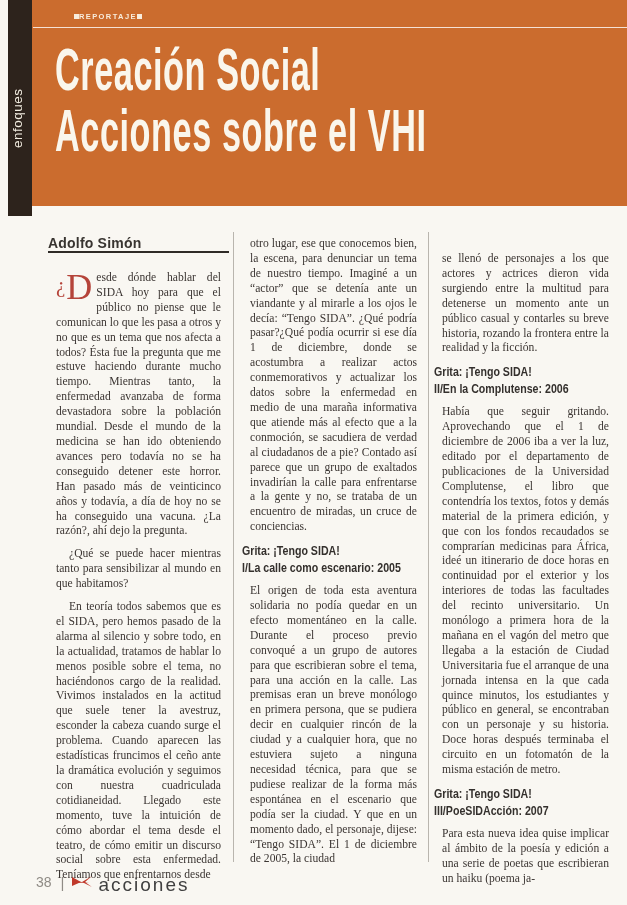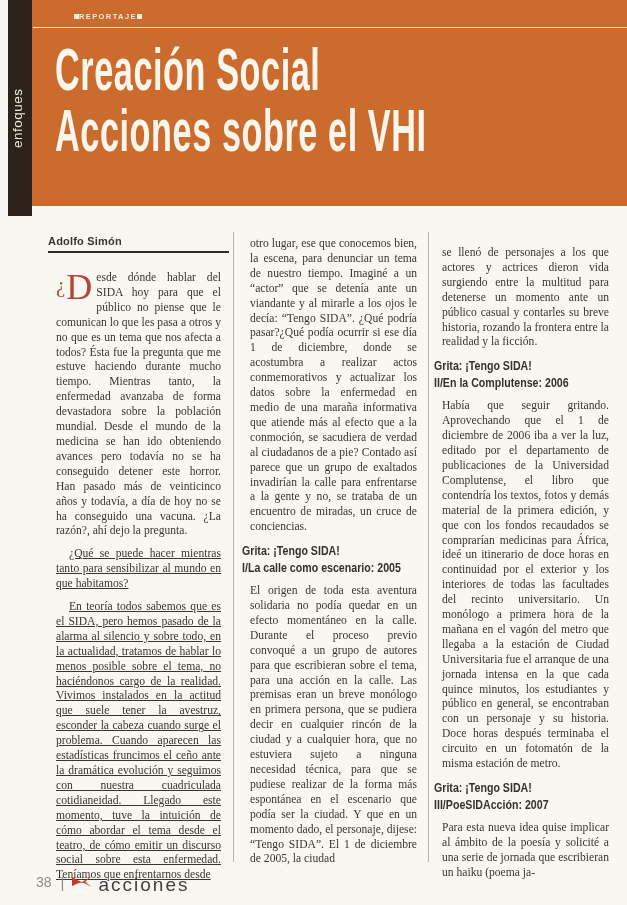--- a/index.html
+++ b/index.html
@@ -17,29 +17,29 @@
         letter-spacing:1.4px;color:#f8ecdc;}
   .kicker-sq{width:5px;height:5px;background:#f8ecdc;display:inline-block;}
   .kicker-line{position:absolute;left:33px;top:27px;width:594px;height:1px;
         background:rgba(255,255,255,.8);}
   .title{position:absolute;left:55px;top:40px;font-family:"Liberation Sans",sans-serif;
         font-weight:bold;font-size:59px;line-height:61px;color:#faf6ec;
         transform:scaleX(.58);transform-origin:left top;white-space:nowrap;
         letter-spacing:1px;}
   
   .author{position:absolute;left:48px;top:235px;font-family:"Liberation Sans",sans-serif;
-        font-weight:bold;font-size:11px;color:#383430;letter-spacing:.2px;}
+        font-weight:bold;font-size:14px;color:#383430;letter-spacing:.2px;}
   .author-rule{position:absolute;left:48px;top:251px;width:181px;height:2px;background:#2f2b27;}
   
   .col{position:absolute;font-size:11.6px;line-height:14.9px;text-align:justify;}
   .col1{left:48px;top:263px;width:181px;}
   .col2{left:242px;top:229px;width:183px;}
-  .col3{left:434px;top:238px;width:183px;}
+  .col3{left:434px;top:244px;width:183px;}
   .col p{margin:8px;}
-  .col p.ind{text-indent:13px;text-decoration:underline;}
+  .col p.ind{text-indent:13px;}
   .divider{position:absolute;top:232px;width:1px;height:630px;background:#b9b5ae;}
   .div1{left:233px;} .div2{left:428px;}
   .dropcap-wrap{float:left;height:29px;margin:1px 4px 0 0;display:flex;align-items:flex-start;
         color:#b5443a;font-family:"Liberation Serif",serif;}
   .dropcap-open{font-size:21px;line-height:26px;margin-right:1px;}
   .dropcap-letter{font-size:36px;line-height:31px;font-weight:normal;}
   .subhead{font-family:"Liberation Sans",sans-serif;font-weight:bold;font-size:12.5px;
         line-height:16.5px;color:#34302d;margin:8px 0 3px 0;transform:scaleX(.85);
         transform-origin:left top;white-space:nowrap;}
   .subhead div{white-space:nowrap;}
@@ -103,21 +103,21 @@
     <p>se llenó de personajes a los que actores y actrices dieron vida surgiendo entre la multitud para detenerse un momento ante un público casual y contarles su breve historia, rozando la frontera entre la realidad y la ficción.</p>
     <div class="subhead">
       <div>Grita: ¡Tengo SIDA!</div>
       <div>II/En la Complutense: 2006</div>
     </div>
     <p>Había que seguir gritando. Aprovechando que el 1 de diciembre de 2006 iba a ver la luz, editado por el departamento de publicaciones de la Universidad Complutense, el libro que contendría los textos, fotos y demás material de la primera edición, y que con los fondos recaudados se comprarían medicinas para África, ideé un itinerario de doce horas en continuidad por el exterior y los interiores de todas las facultades del recinto universitario. Un monólogo a primera hora de la mañana en el vagón del metro que llegaba a la estación de Ciudad Universitaria fue el arranque de una jornada intensa en la que cada quince minutos, los estudiantes y público en general, se encontraban con un personaje y su historia. Doce horas después terminaba el circuito en un fotomatón de la misma estación de metro.</p>
     <div class="subhead">
       <div>Grita: ¡Tengo SIDA!</div>
       <div>III/PoeSIDAcción: 2007</div>
     </div>
-    <p>Para esta nueva idea quise implicar al ámbito de la poesía y solicité a una serie de jornada que escribieran un haiku (poema ja-</p>
+    <p>Para esta nueva idea quise implicar al ámbito de la poesía y edición a una serie de poetas que escribieran un haiku (poema ja-</p>
   </div>
 
   <div class="footer">
     <span class="pagenum">38</span>
     <span class="fbar">|</span>
     <span class="brand-icon">
       <svg width="22" height="13" viewBox="0 0 22 13">
         <path d="M1 2 L10 7 L1 11 Z" fill="#c0392b"></path>
         <path d="M21 1 L11 7 L21 12 L14 7 Z" fill="#c0392b"></path>
         <path d="M4 6.2 L18 7.8 L4 7.8 Z" fill="#c0392b"></path>

